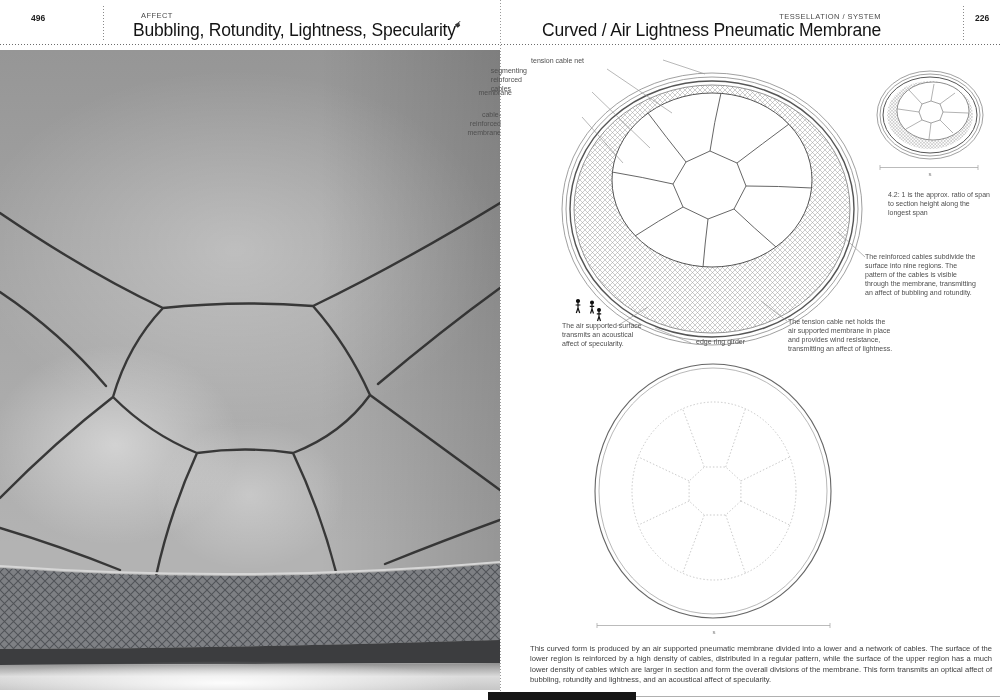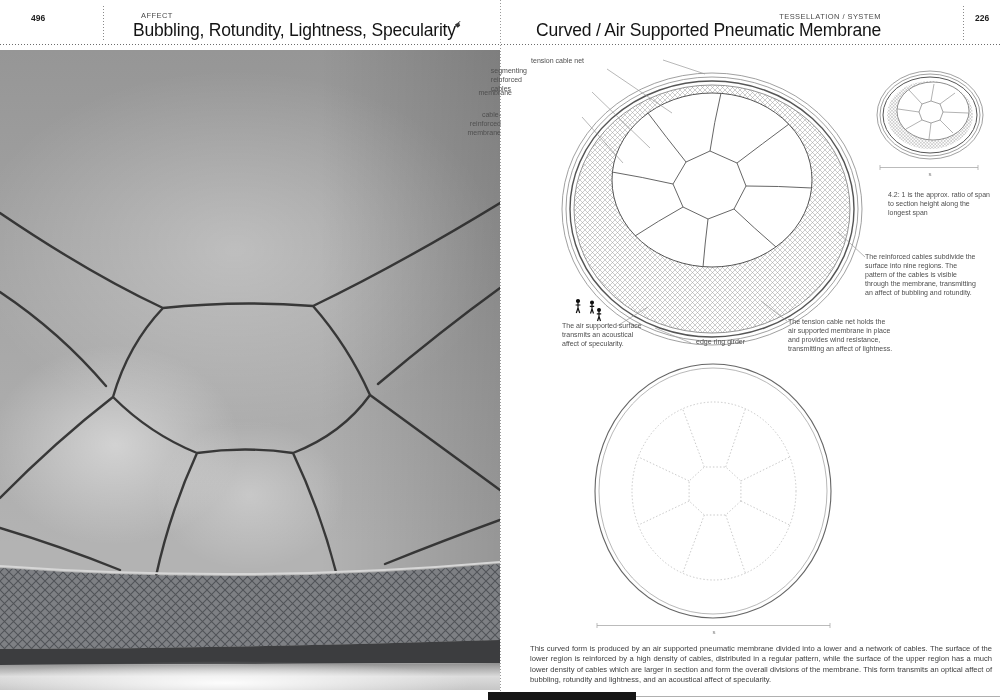--- a/index.html
+++ b/index.html
@@ -115,21 +115,21 @@
       <path d="M0,615 L500,613 L500,640 L0,640 Z" fill="url(#floorG)"></path>
       <ellipse cx="225" cy="633" rx="250" ry="22" fill="url(#fglow)"></ellipse>
     </svg>
   </div>
 </div>
 
 <div class="page right">
   <span class="category">TESSELLATION / SYSTEM</span>
   <span class="vdot" style="left:463px;"></span>
   <span class="pagenum" style="left:475px;top:13px;">226</span>
-  <div class="title">Curved / Air Supported Pneumatic Membrane</div>
+  <div class="title">Curved / Air Lightness Pneumatic Membrane</div>
 
   <svg width="500" height="655" viewBox="0 0 500 655" style="position:absolute;left:0;top:45px;">
     <defs>
       <pattern id="xh" width="5" height="5" patternUnits="userSpaceOnUse">
         <path d="M0,0 L5,5 M5,0 L0,5" stroke="#9a9a9a" stroke-width="0.5"></path>
       </pattern>
       <pattern id="xhs" width="3.2" height="3.2" patternUnits="userSpaceOnUse">
         <path d="M0,0 L3.2,3.2 M3.2,0 L0,3.2" stroke="#999999" stroke-width="0.4"></path>
       </pattern>
     </defs>

